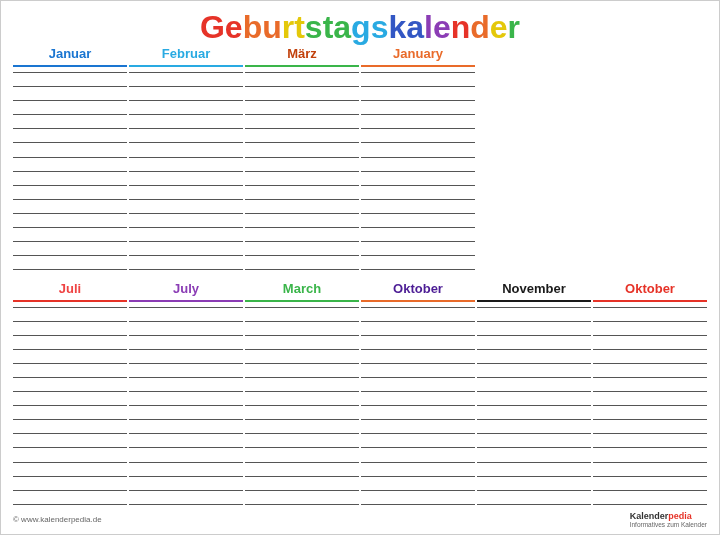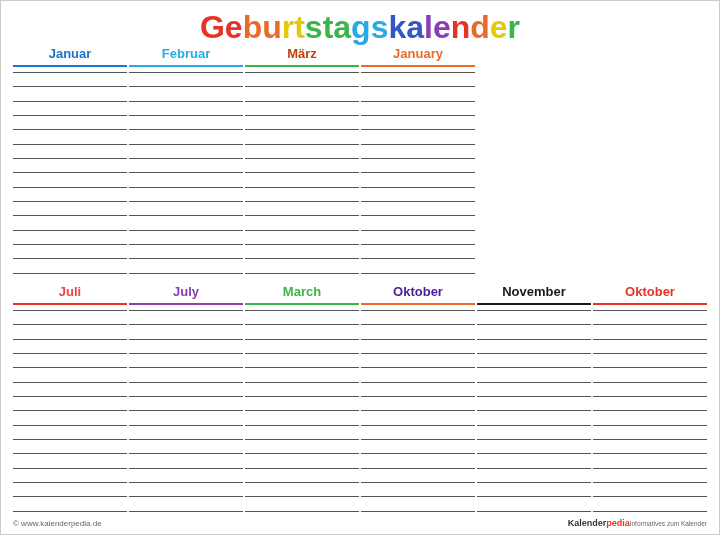--- a/index.html
+++ b/index.html
@@ -107,22 +107,22 @@
     .footer {
       display: flex;
       justify-content: space-between;
       align-items: center;
       margin-top: 4px;
       font-size: 8px;
       color: #666;
     }
     .footer-logo {
       display: flex;
-      flex-direction: row;
-      align-items: center;
+      flex-direction: column;
+      align-items: flex-start;
     }
     .footer-logo-text {
       font-size: 9px;
       font-weight: bold;
     }
     .footer-logo-text .kalen { color: #333; }
     .footer-logo-text .der { color: #e63328; }
     .footer-logo-sub {
       font-size: 6.5px;
       color: #666;

